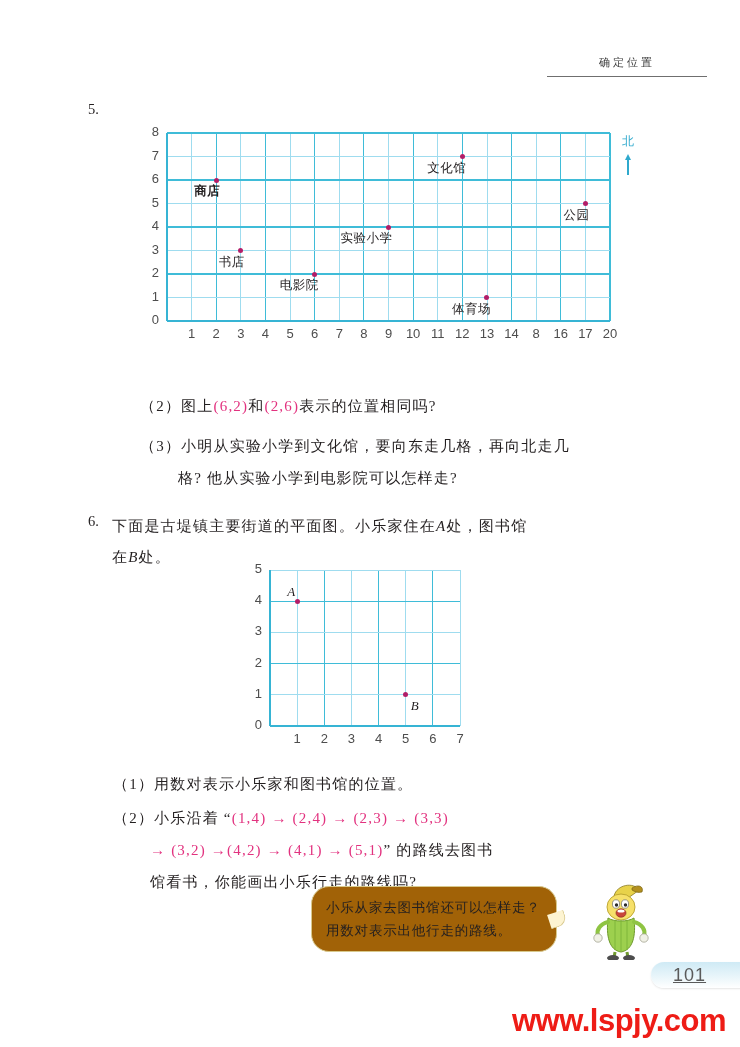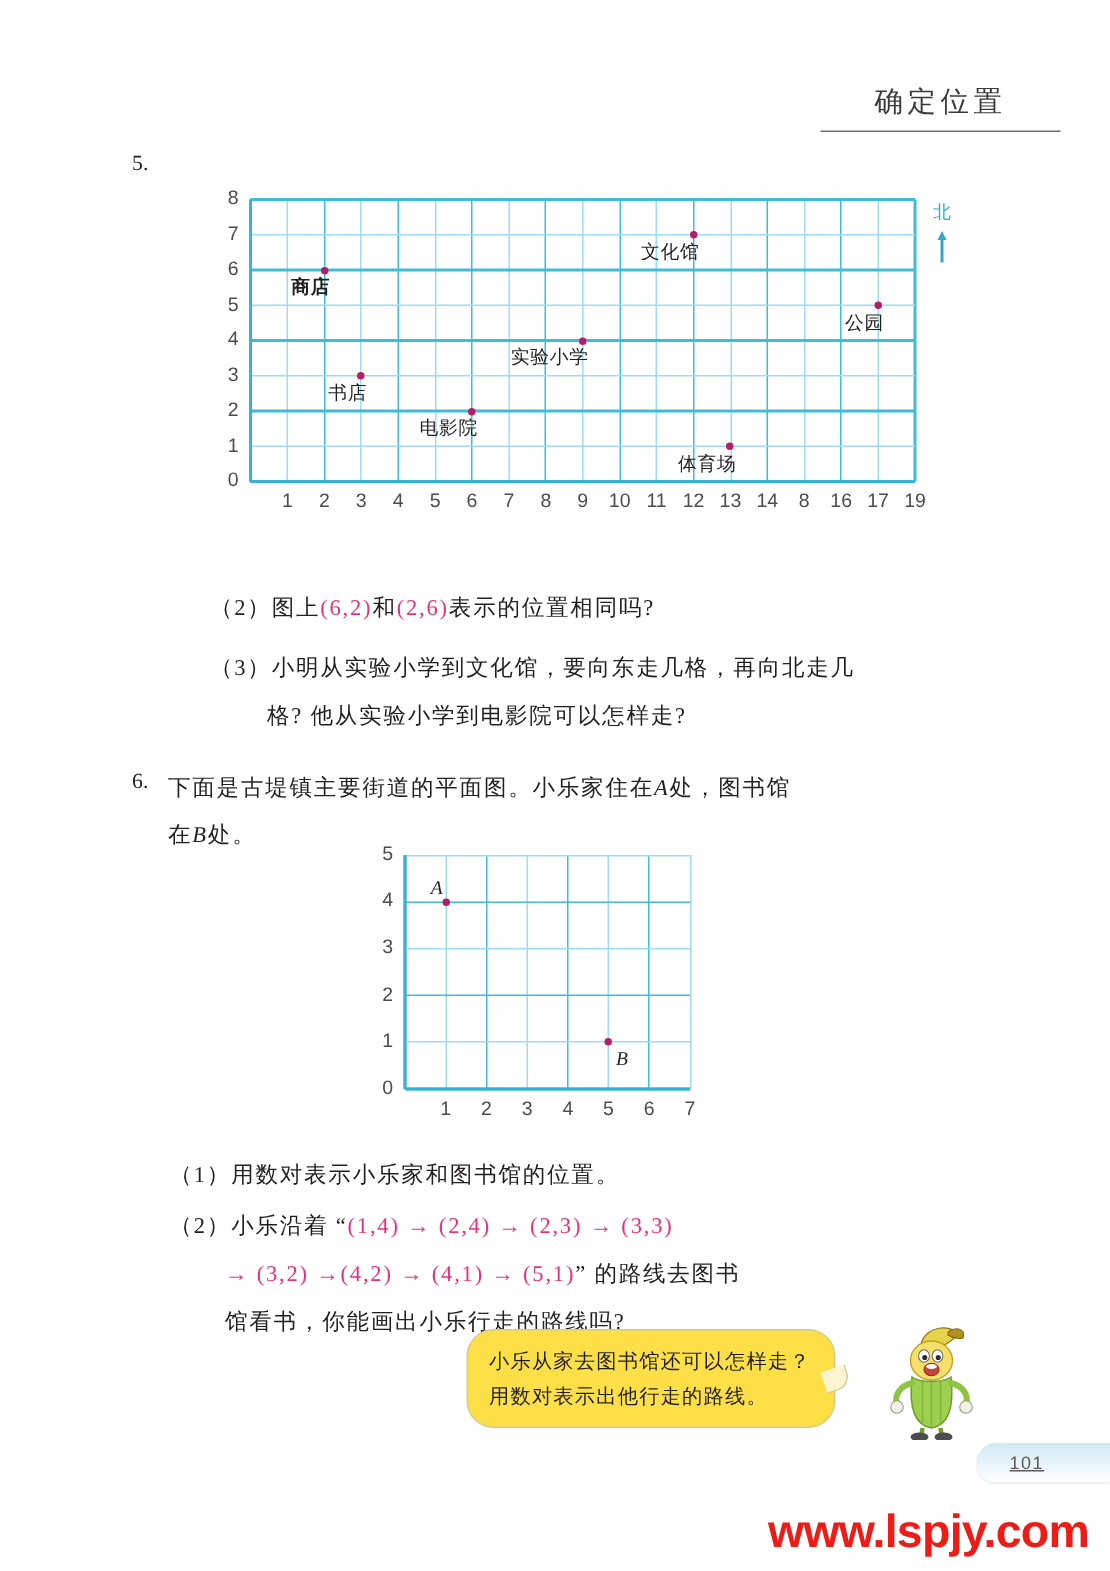--- a/index.html
+++ b/index.html
@@ -12,21 +12,21 @@
     overflow:hidden;
   }
   .page{position:relative;width:740px;height:1047px;}
 
   
   .header{
     position:absolute;top:55px;right:33px;
     width:160px;text-align:center;
   }
   .header-title{
-    font-size:19px;letter-spacing:3px;
+    font-size:11px;letter-spacing:3px;
     color:#3b3b3b;
     font-family:"Liberation Serif","DejaVu Serif",serif;
     padding-bottom:4px;
   }
   .header-rule{
     height:1px;background:#6f6f6f;width:160px;margin-top:2px;
   }
 
   
   .qnum{
@@ -102,21 +102,21 @@
     position:absolute;
     width:0;height:0;
     border-left:3.5px solid transparent;
     border-right:3.5px solid transparent;
     border-bottom:6px solid #2fa9cd;
   }
 
   
   .bubble{
     position:absolute;
-    background:#fde047;
+    background:#a16207;
     border:1.2px solid #d8c98d;
     border-radius:18px;
     padding:9px 14px;
     font-size:13.5px;
     line-height:23px;
     letter-spacing:0.8px;
     color:#231f20;
     box-sizing:border-box;
   }
   .bubble-tail{
@@ -135,21 +135,21 @@
   .pagenum-pill{
     position:absolute;
     background:linear-gradient(180deg,#cfeaf5 0%,#e8f5fa 55%,#ffffff 100%);
     border-radius:14px;
     height:26px;
     display:flex;align-items:center;
     padding-left:22px;
     box-shadow:0 1px 2px rgba(0,0,0,.10);
   }
   .pagenum{
-    font-size:12px;color:#5a5a5a;
+    font-size:18px;color:#5a5a5a;
     font-family:"Liberation Sans","DejaVu Sans",sans-serif;
     letter-spacing:1px;
     text-decoration:underline;
   }
   .watermark{
     position:absolute;
     font-family:"Liberation Sans","DejaVu Sans",sans-serif;
     font-weight:bold;
     font-size:31px;
     color:#ee1c16;
@@ -210,21 +210,21 @@
       <div class="tick-x" style="left: 203.889px; top: 193px; width: 20px;">8</div>
       <div class="tick-x" style="left: 228.5px; top: 193px; width: 20px;">9</div>
       <div class="tick-x" style="left: 253.111px; top: 193px; width: 20px;">10</div>
       <div class="tick-x" style="left: 277.722px; top: 193px; width: 20px;">11</div>
       <div class="tick-x" style="left: 302.333px; top: 193px; width: 20px;">12</div>
       <div class="tick-x" style="left: 326.944px; top: 193px; width: 20px;">13</div>
       <div class="tick-x" style="left: 351.556px; top: 193px; width: 20px;">14</div>
       <div class="tick-x" style="left: 376.167px; top: 193px; width: 20px;">8</div>
       <div class="tick-x" style="left: 400.778px; top: 193px; width: 20px;">16</div>
       <div class="tick-x" style="left: 425.389px; top: 193px; width: 20px;">17</div>
-      <div class="tick-x" style="left: 450px; top: 193px; width: 20px;">19</div>
+      <div class="tick-x" style="left: 450px; top: 193px; width: 20px;">20</div>
       <div class="tick-y" style="left: -9px; top: 179px; width: 18px;">0</div>
       <div class="tick-y" style="left: -9px; top: 155.5px; width: 18px;">1</div>
       <div class="tick-y" style="left: -9px; top: 132px; width: 18px;">2</div>
       <div class="tick-y" style="left: -9px; top: 108.5px; width: 18px;">3</div>
       <div class="tick-y" style="left: -9px; top: 85px; width: 18px;">4</div>
       <div class="tick-y" style="left: -9px; top: 61.5px; width: 18px;">5</div>
       <div class="tick-y" style="left: -9px; top: 38px; width: 18px;">6</div>
       <div class="tick-y" style="left: -9px; top: 14.5px; width: 18px;">7</div>
       <div class="tick-y" style="left: -9px; top: -9px; width: 18px;">8</div>
       <div class="pt" style="left: 63.7222px; top: 44.5px;"></div>

